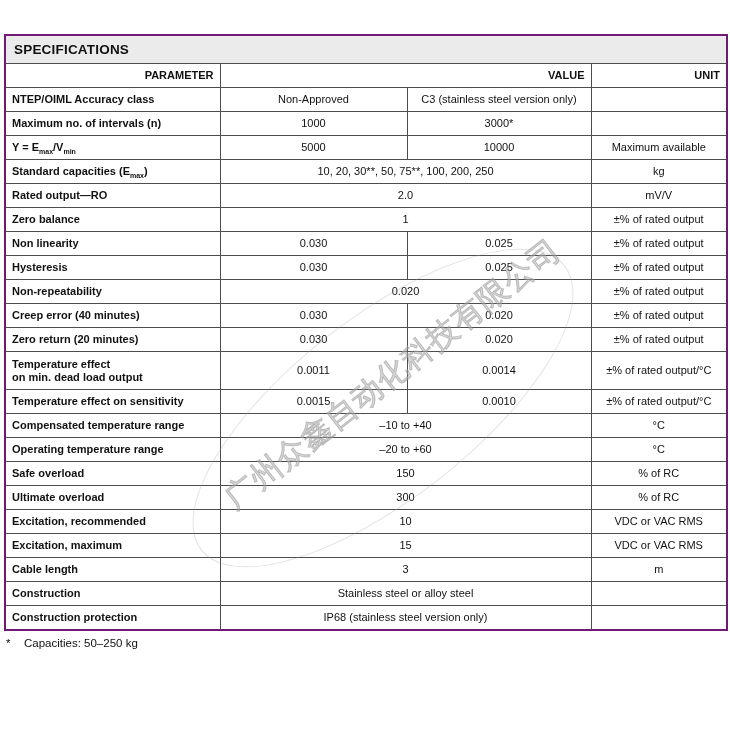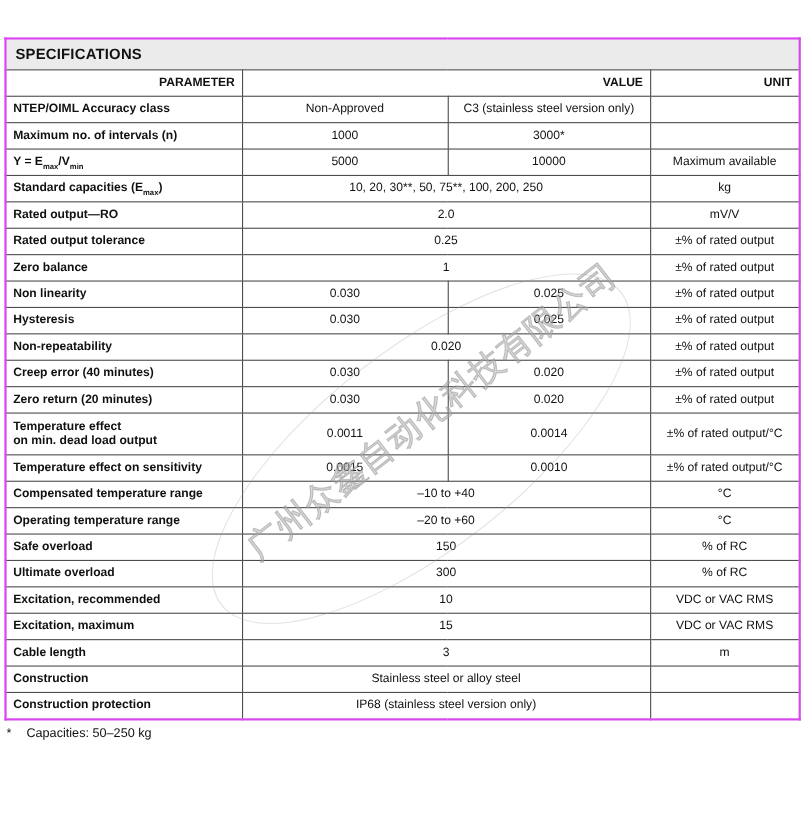--- a/index.html
+++ b/index.html
@@ -36,21 +36,21 @@
     border-radius:50%;
     transform:rotate(-38deg);
     pointer-events:none;
     z-index:4;
   }
   
   table.spec{
     border-collapse:collapse;
     table-layout:fixed;
     width:722px;
-    border:2px solid #d946ef;
+    border:2px solid #701a75;
     position:relative;
     z-index:2;
     background:transparent;
     padding-left:22px;
   }
   table.spec td, table.spec th{
     border:1px solid #4d4d4d;
     font-size:11px;
     line-height:13px;
     padding:2px 6px;
@@ -140,25 +140,20 @@
           <td class="param">Standard capacities (E<sub class="ss">max</sub>)</td>
           <td class="val" colspan="2">10, 20, 30**, 50, 75**, 100, 200, 250</td>
           <td class="unit">kg</td>
         </tr>
         <tr>
           <td class="param">Rated output—RO</td>
           <td class="val" colspan="2">2.0</td>
           <td class="unit">mV/V</td>
         </tr>
         <tr>
-          <td class="param">Rated output tolerance</td>
-          <td class="val" colspan="2">0.25</td>
-          <td class="unit">±% of rated output</td>
-        </tr>
-        <tr>
           <td class="param">Zero balance</td>
           <td class="val" colspan="2">1</td>
           <td class="unit">±% of rated output</td>
         </tr>
         <tr>
           <td class="param">Non linearity</td>
           <td class="val">0.030</td>
           <td class="val">0.025</td>
           <td class="unit">±% of rated output</td>
         </tr>

